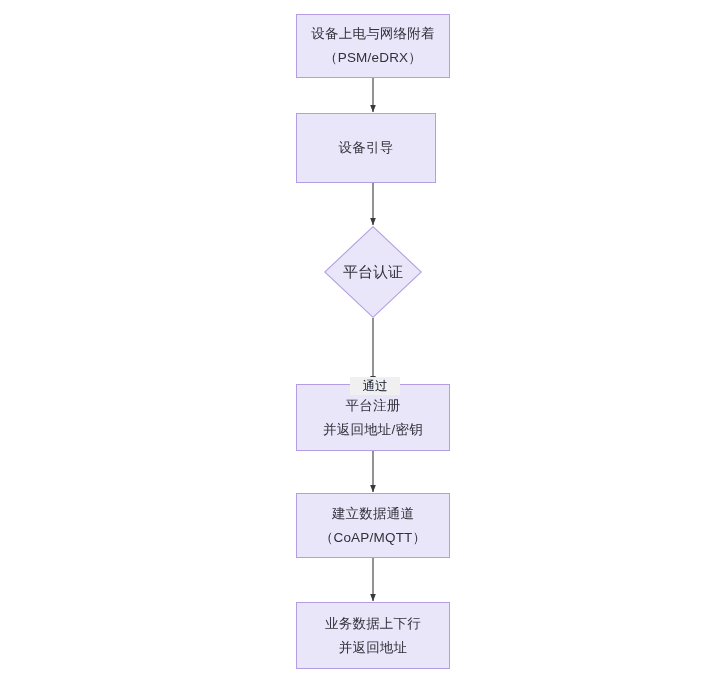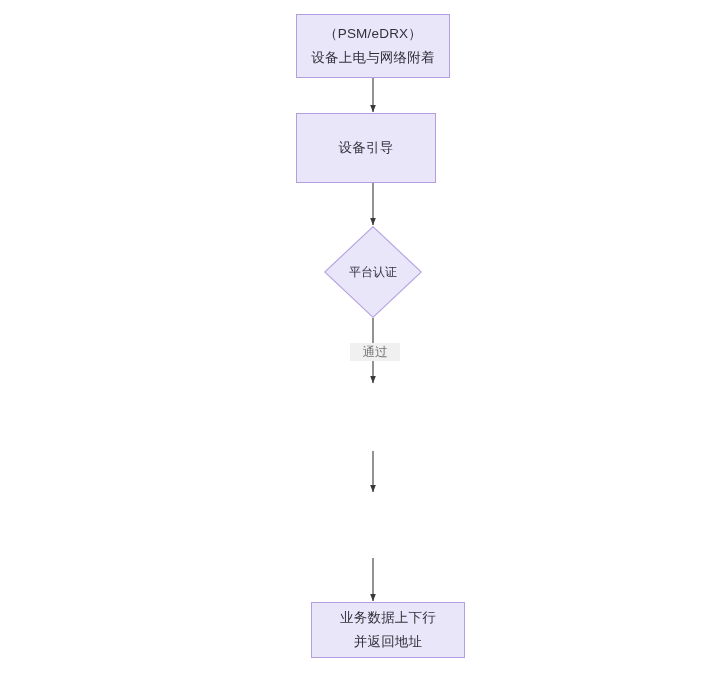--- a/index.html
+++ b/index.html
@@ -54,35 +54,36 @@
   }
   .decision-wrap svg.diamond-shape {
     position: absolute;
     left: 0;
     top: 0;
   }
   .decision-label {
     position: relative;
     z-index: 2;
     color: #31313a;
-    font-size: 12px;
+    font-size: 15px;
     line-height: 20px;
     text-align: center;
     white-space: nowrap;
   }
   .edge-label {
     position: absolute;
     background: #f0f0f0;
-    color: #737373;
+    color: #0f172a;
     font-size: 12.5px;
     line-height: 16px;
     padding: 1px 2px;
     text-align: center;
     white-space: nowrap;
     z-index: 3;
+    margin-top: 34px;
   }
 </style>
 </head>
 <body>
 
 <div id="flow-canvas">
 
   <svg class="edge-layer" viewBox="0 0 726 700">
     <defs>
       <marker id="arrowhead" markerWidth="9" markerHeight="9" refX="7.4" refY="3.6" orient="auto" markerUnits="userSpaceOnUse">
@@ -92,39 +93,47 @@
     <g stroke="#3a3a3a" stroke-width="1.1" fill="none" marker-end="url(#arrowhead)">
       <line x1="373" y1="78" x2="373" y2="112"></line>
       <line x1="373" y1="183" x2="373" y2="225"></line>
       <line x1="373" y1="318" x2="373" y2="383"></line>
       <line x1="373" y1="451" x2="373" y2="492"></line>
       <line x1="373" y1="558" x2="373" y2="601"></line>
     </g>
   </svg>
 
   <div class="node" style="left:296px; top:14px; width:154px; height:64px;">
+    <span class="line">设备上电与网络附着</span>
     <span class="line">（PSM/eDRX）</span>
-    <span class="line">设备上电与网络附着</span>
   </div>
 
   <div class="node" style="left:296px; top:113px; width:140px; height:70px;">
     <span class="line">设备引导</span>
   </div>
 
   <div class="decision-wrap" style="left:324px; top:226px; width:98px; height:92px;">
     <svg class="diamond-shape" width="98" height="92" viewBox="0 0 98 92">
       <polygon points="49,0.7 97.3,46 49,91.3 0.7,46" fill="#e9e6fa" stroke="#b49de2" stroke-width="1.1"></polygon>
     </svg>
     <span class="decision-label">平台认证</span>
   </div>
 
   <div class="edge-label" style="left:350px; top:343px; width:46px;">
     <span>通过</span>
   </div>
 
+  <div class="node" style="left:296px; top:384px; width:154px; height:67px;">
+    <span class="line">平台注册</span>
+    <span class="line">并返回地址/密钥</span>
+  </div>
 
+  <div class="node" style="left:296px; top:493px; width:154px; height:65px;">
+    <span class="line">建立数据通道</span>
+    <span class="line">（CoAP/MQTT）</span>
+  </div>
 
-  <div class="node" style="left:296px; top:602px; width:154px; height:56px;margin-left:15px;">
+  <div class="node" style="left:296px; top:602px; width:154px; height:67px;">
     <span class="line">业务数据上下行</span>
     <span class="line">并返回地址</span>
   </div>
 
 </div>
 
 </body></html>

